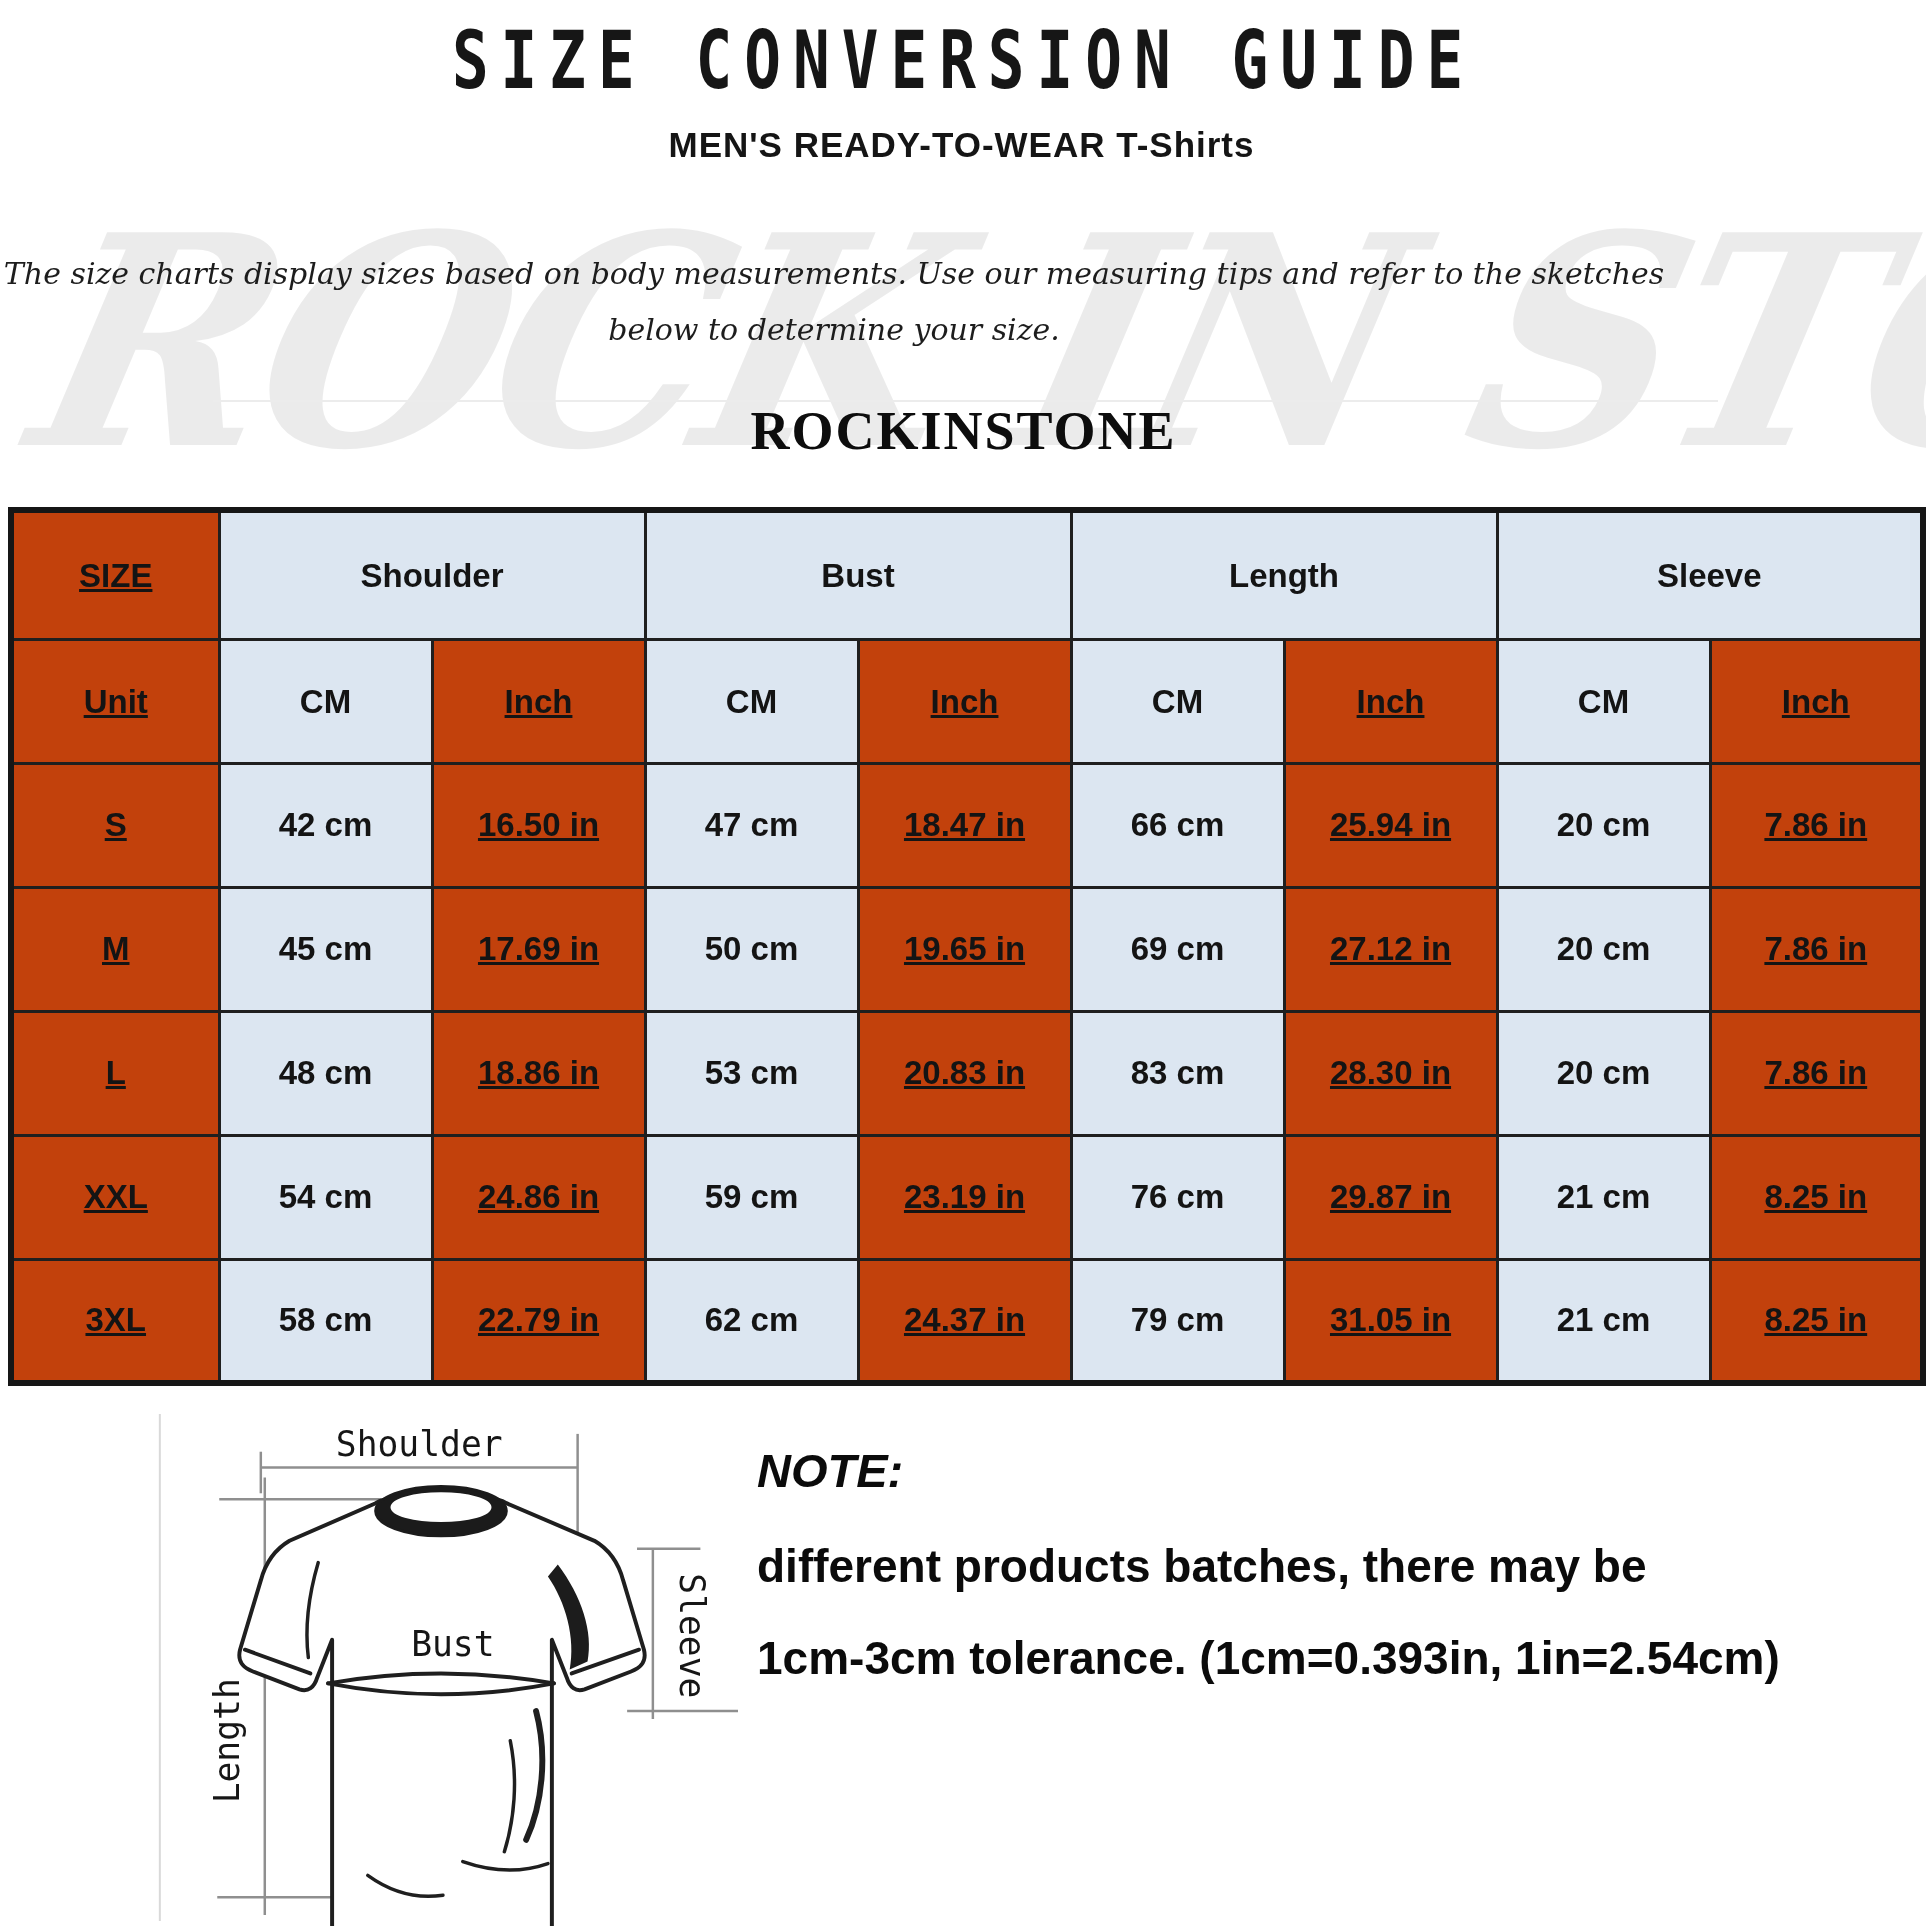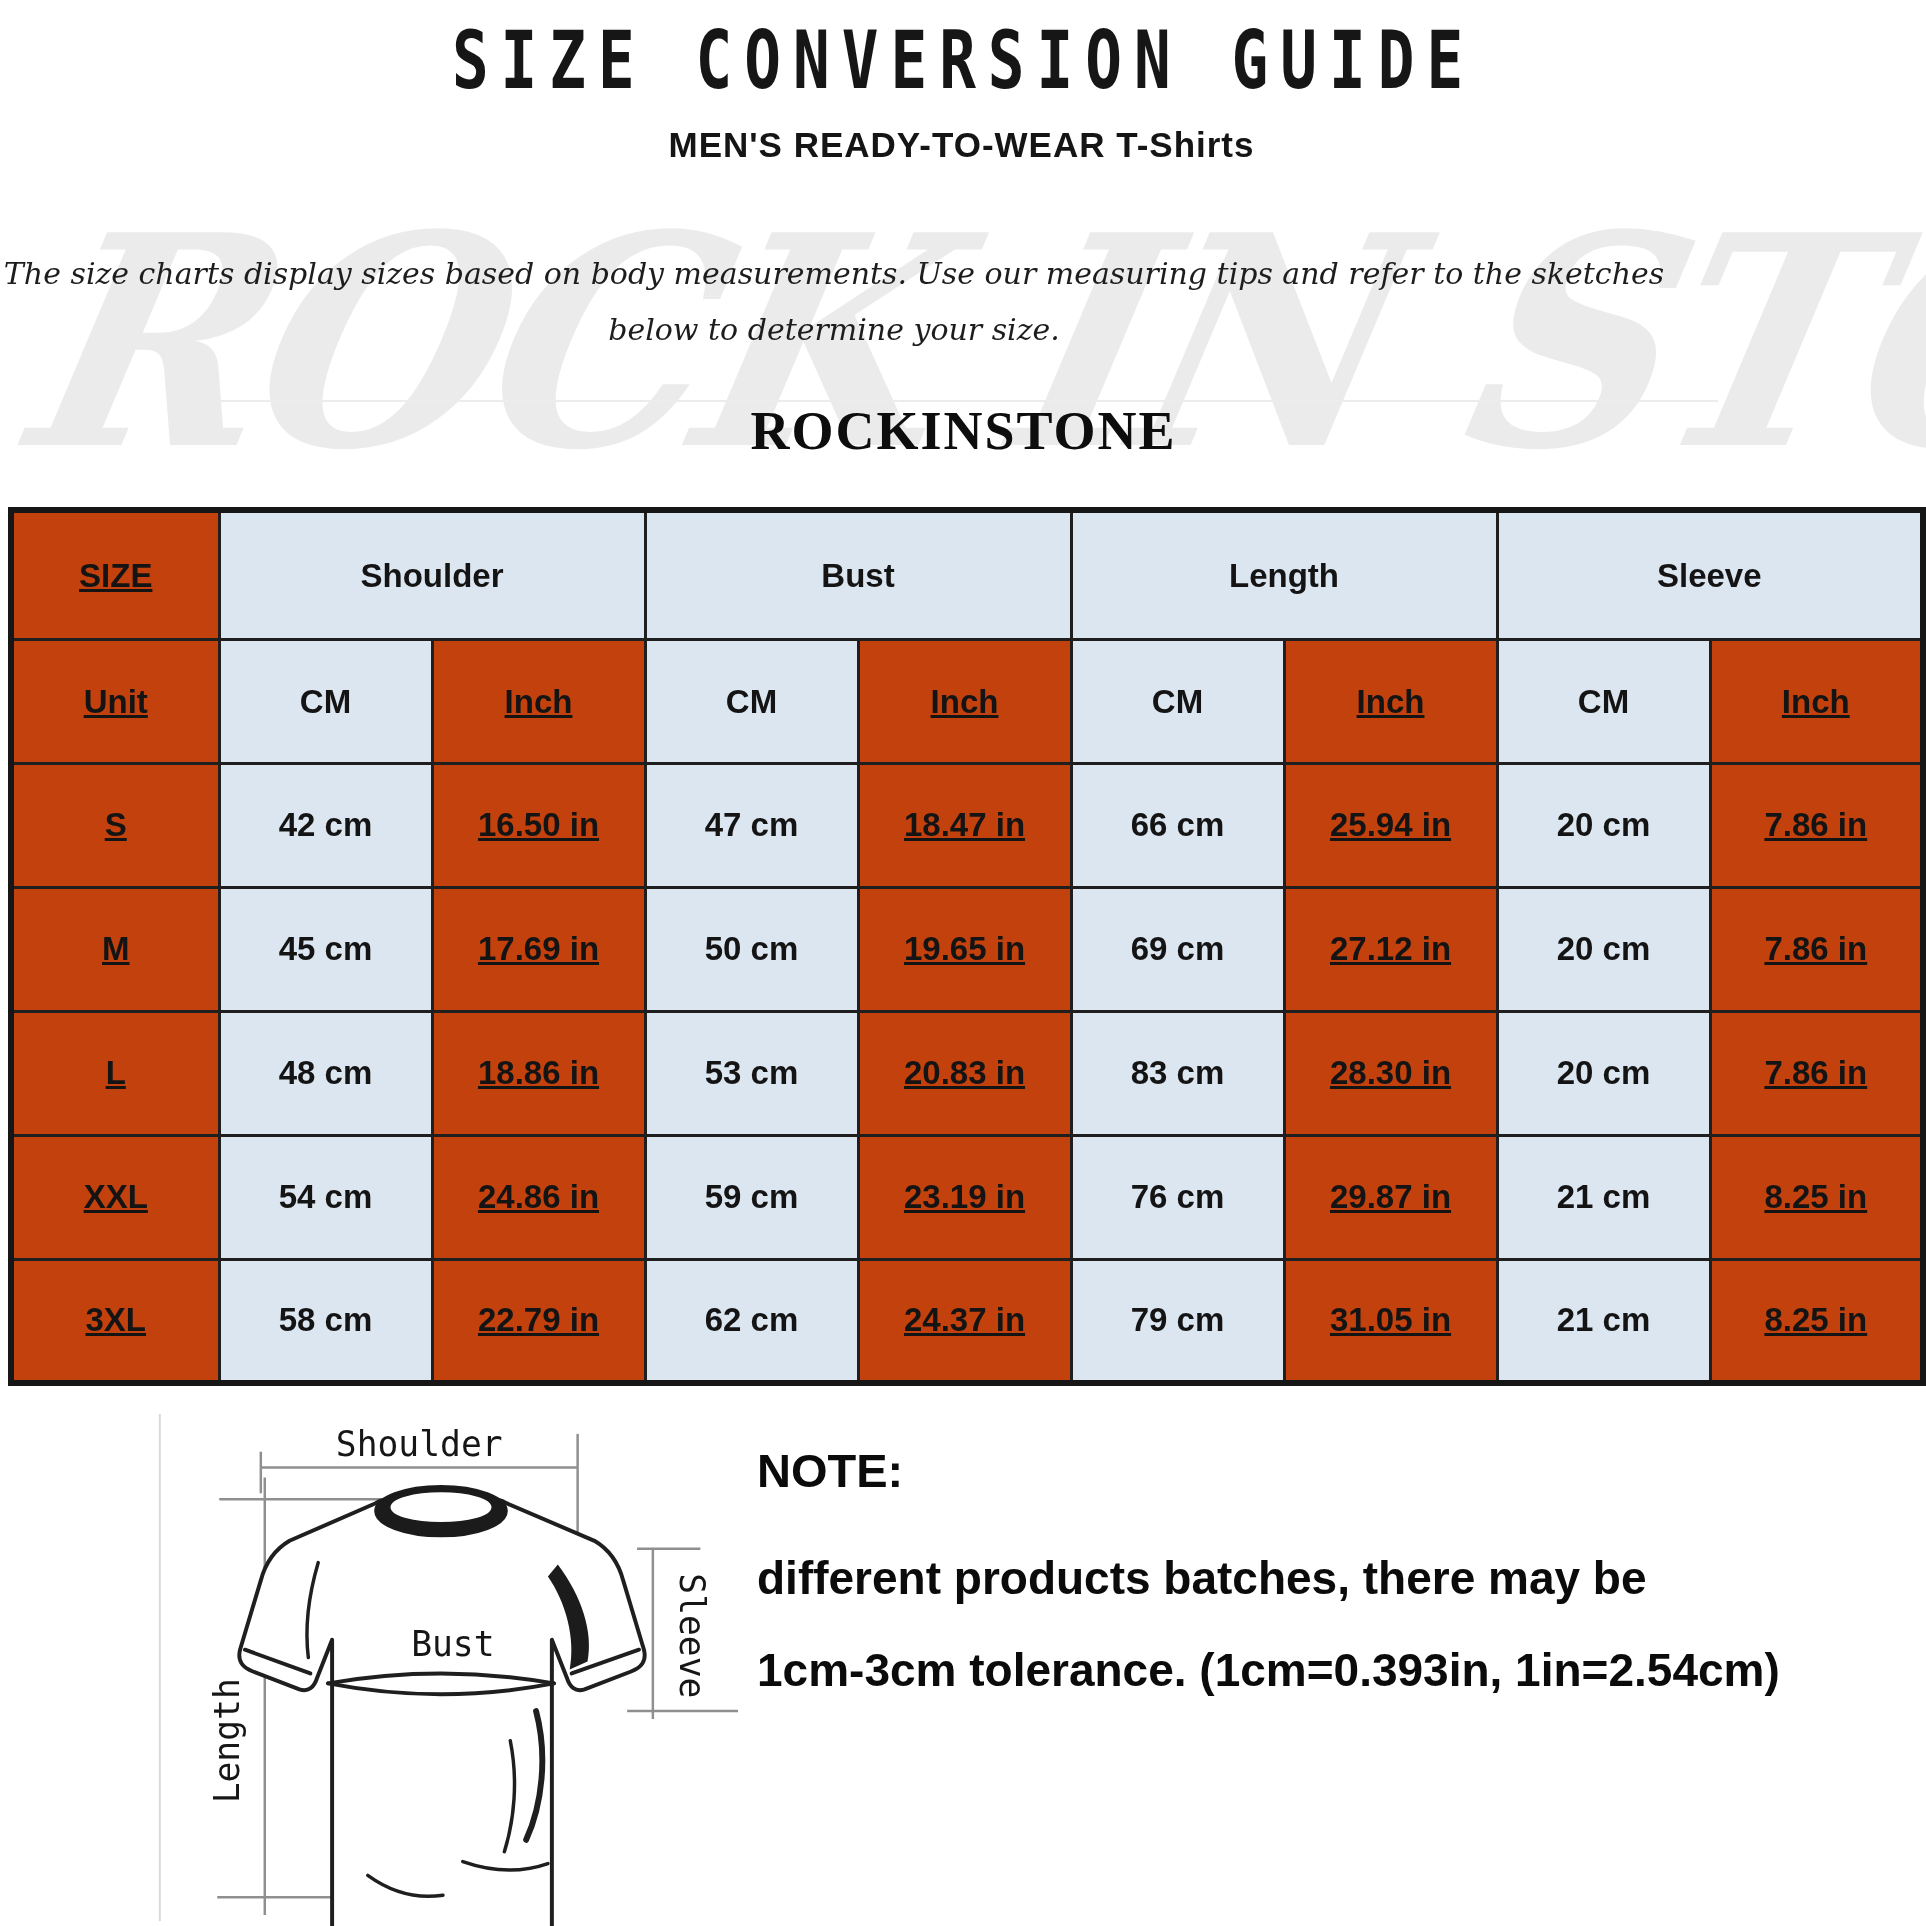--- a/index.html
+++ b/index.html
@@ -55,21 +55,21 @@
   .row-group{height:114px;}
   .row-unit{height:109px;}
   .row-data{height:109px;}
   
   .sketch{position:absolute;top:1414px;left:144px;z-index:2;}
   
   .note{
     position:absolute;top:1443px;left:757px;width:1168px;z-index:2;
     font-weight:bold;color:#0b0b0b;
   }
-  .note .note-heading{font-size:47px;margin-bottom:34px;}
+  .note .note-heading{font-size:47px;margin-bottom:22px;font-style:italic;}
   .note .note-line{font-size:46px;line-height:92px;white-space:nowrap;letter-spacing:0px;}
 </style>
 </head>
 <body>
 
 <div class="watermark">ROCK IN STONE</div>
 <div class="faint-rule"></div>
 
 <div class="page-title">SIZE CONVERSION GUIDE</div>
 <div class="subtitle">MEN'S READY-TO-WEAR T-Shirts</div>

